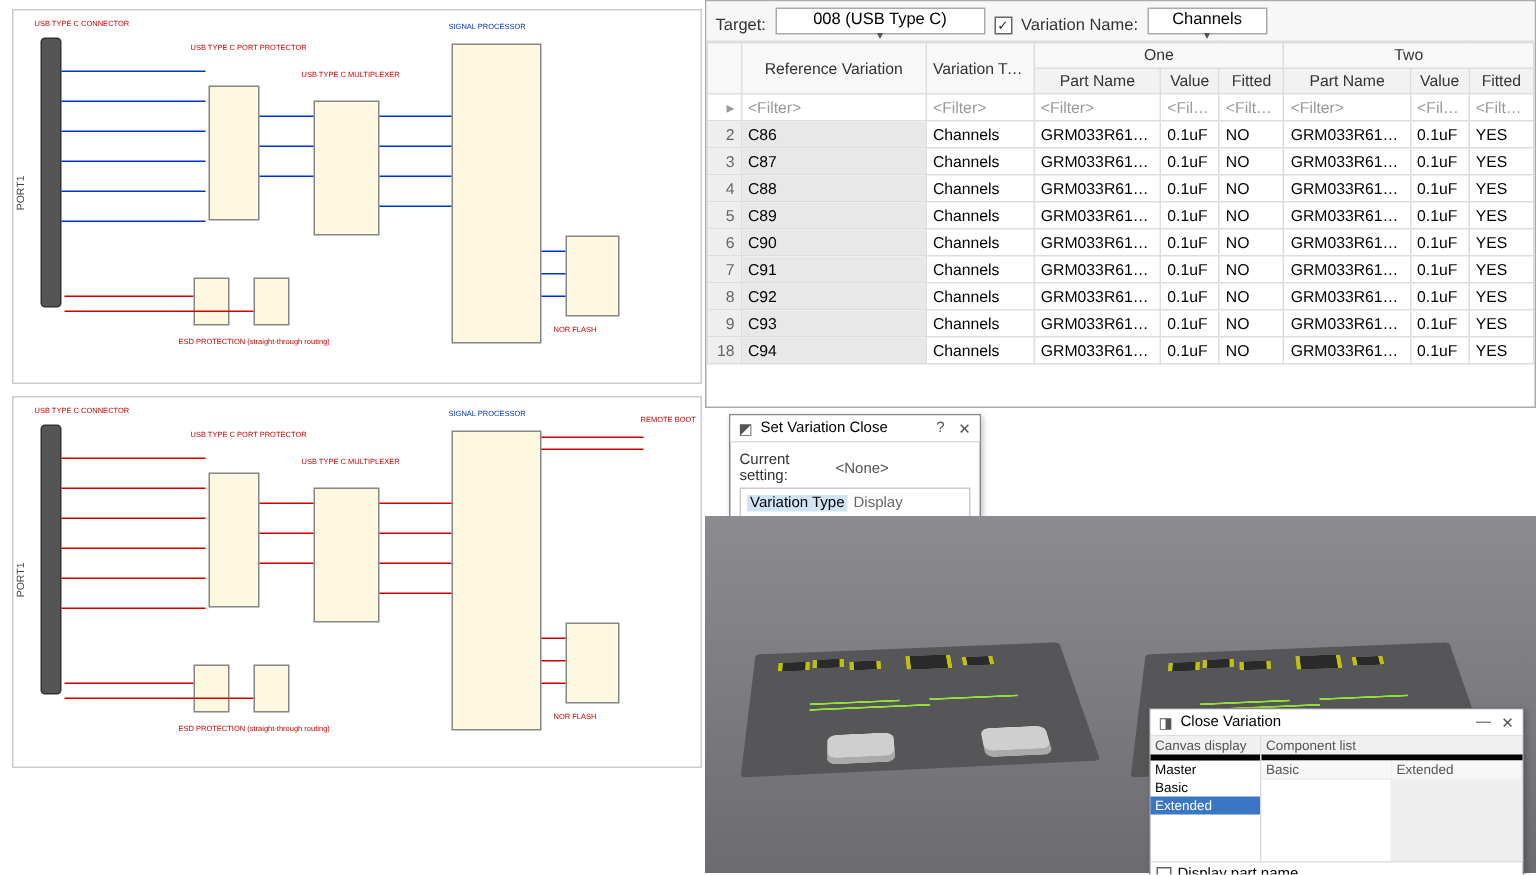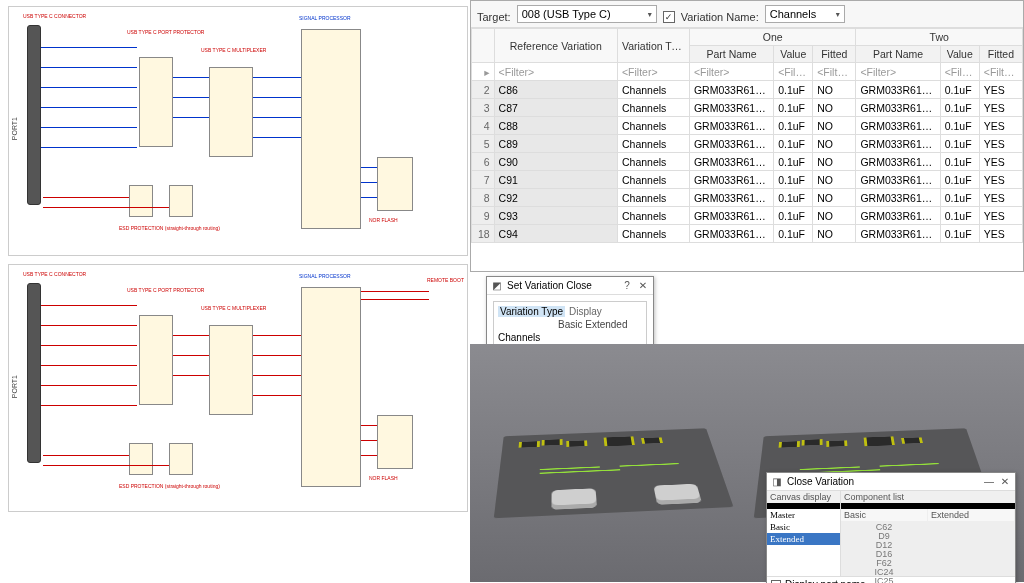--- a/index.html
+++ b/index.html
@@ -60,20 +60,21 @@
   .table-toolbar {
     display:flex; align-items:flex-end; gap:6px;
     padding: 4px 6px;
     border-bottom: 1px solid #ddd;
     background: #f7f7f7;
   }
   .table-toolbar label { color:#333; }
   .table-toolbar select, .table-toolbar .combo {
     border:1px solid #aaa; background:#fff; padding:1px 4px; font-size:11px;
     height:18px;
+    flex-direction:column;
   }
   .table-toolbar .combo { width: 140px; display:flex; align-items:center; justify-content:space-between;}
   .combo .chev { font-size:8px; color:#555;}
   .checkbox {
     width:12px; height:12px; border:1px solid #666; background:#fff;
     display:inline-flex; align-items:center; justify-content:center;
     font-size:9px; color:#333;
   }
   
   .grid {
@@ -161,23 +162,23 @@
   
   
   .dv-dialog {
     left:766px; top:472px; width:250px;
   }
   .dv-body { display:flex; font-size:9px; }
   .dv-left {
     width:74px; border-right:1px solid #ddd;
   }
   .dv-left .hdr, .dv-right .hdr {
-    background:#f0f0f0; padding:1px 3px; color:#555; border-bottom:6px solid #000000;
-  }
-  .dv-left .item { padding:1px 3px;font-family:Liberation Serif, serif; }
+    background:#f0f0f0; padding:1px 3px; color:#555; border-bottom:4px solid #000000;
+  }
+  .dv-left .item { padding:1px 3px; }
   .dv-left .item.sel { background:#3a76c4; color:#fff; }
   .dv-right { flex:1; }
   .dv-right .cols { display:flex; }
   .dv-right .col { flex:1; border-right:1px solid #eee; }
   .dv-right .col .h { background:#f7f7f7; padding:1px 3px; border-bottom:1px solid #eee; color:#555;}
   .dv-right .list { height:54px; background:#eee; padding:1px 3px; color:#777; text-align:center;}
   .dv-right .list div{ line-height:9px;}
   .dv-footer {
     display:flex; align-items:center; gap:4px;
     border-top:1px solid #ddd; padding:2px 4px;
@@ -429,20 +430,24 @@
     <span style="display:flex;align-items:center;gap:4px;">
       <span class="ico">◩</span>
       <span>Set Variation Close</span>
     </span>
     <span class="icons">
       <span class="ico">?</span>
       <span class="ico">✕</span>
     </span>
   </div>
   <div class="setvar-body">
+    <div class="row">
+      <span class="field-label">Current setting:</span>
+      <span class="field-val">&lt;None&gt;</span>
+    </div>
     <div class="listarea">
       <div class="row">
         <span class="selected">Variation Type</span>
         <span class="subhead">Display</span>
       </div>
       <div class="options" style="margin-left:60px;">Basic Extended</div>
       <div class="row">
         <span>Channels</span>
       </div>
       <div class="options" style="margin-left:60px;">One Two</div>
@@ -503,29 +508,20 @@
           <div class="item">Master</div>
           <div class="item">Basic</div>
           <div class="item sel">Extended</div>
         </div>
     </div>
     <div class="dv-right">
       <div class="hdr">Component list</div>
       <div class="cols">
         <div class="col">
           <div class="h">Basic</div>
-          <div class="list" id="dv-complist-basic">
-              <div>C62</div>
-              <div>D9</div>
-              <div>D12</div>
-              <div>D16</div>
-              <div>F62</div>
-              <div>IC24</div>
-              <div>IC25</div>
-            </div>
         </div>
         <div class="col">
           <div class="h">Extended</div>
           <div class="list"></div>
         </div>
       </div>
     </div>
   </div>
   <div class="dv-footer">
     <span class="checkbox" style="width:10px;height:10px;"></span>

